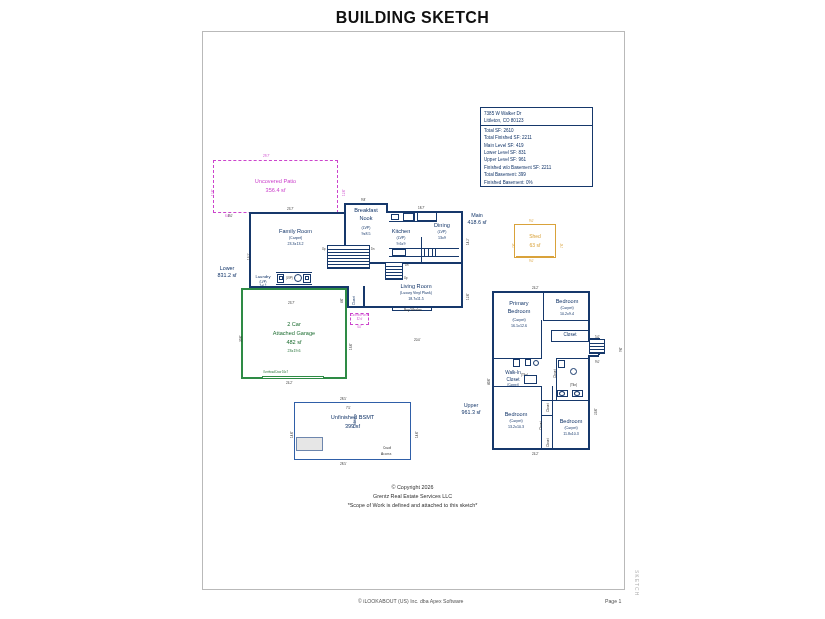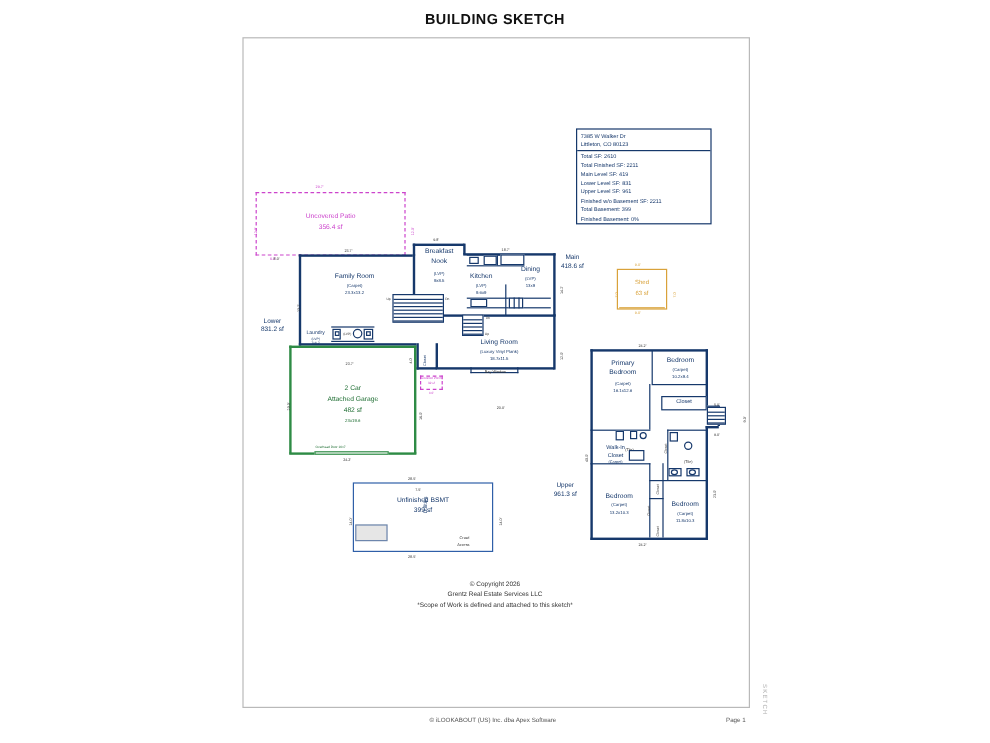--- a/index.html
+++ b/index.html
@@ -1,21 +1,21 @@
 <!DOCTYPE html>
 <html><head>
 <meta charset="utf-8">
 <style>
   html,body{margin:0;padding:0;background:#ffffff;}
   body{width:825px;height:619px;position:relative;overflow:hidden;
        font-family:"Liberation Sans","DejaVu Sans",sans-serif;color:#1a1a1a;}
 
   
   #title{position:absolute;left:0;top:9px;width:825px;text-align:center;
-         font-size:12px;font-weight:bold;letter-spacing:.4px;color:#111;}
+         font-size:16px;font-weight:bold;letter-spacing:.4px;color:#111;}
   #sheet{position:absolute;left:202px;top:31px;width:421px;height:557px;
          border:1px solid #b9b9b9;background:#fff;}
   #footer{position:absolute;left:0;top:598px;width:825px;height:14px;}
   #footer .fl{position:absolute;left:358px;top:0;font-size:5.2px;color:#555;}
   #footer .fr{position:absolute;left:605px;top:0;font-size:5.2px;color:#555;}
   #spine{position:absolute;left:640px;top:570px;font-size:5px;color:#b0b0b0;
          transform:rotate(90deg);transform-origin:left top;letter-spacing:1px;}
 
   
   .lbl{position:absolute;text-align:center;line-height:1.18;white-space:nowrap;}

